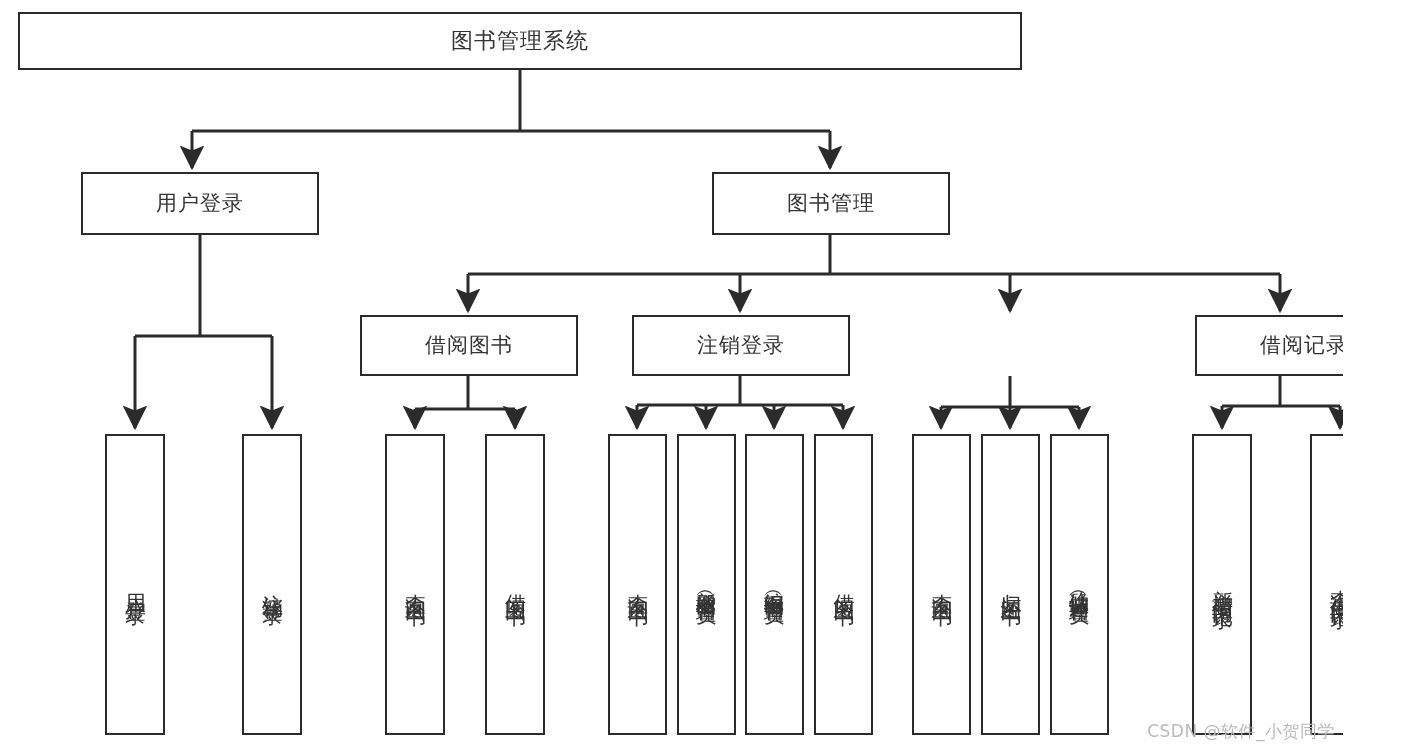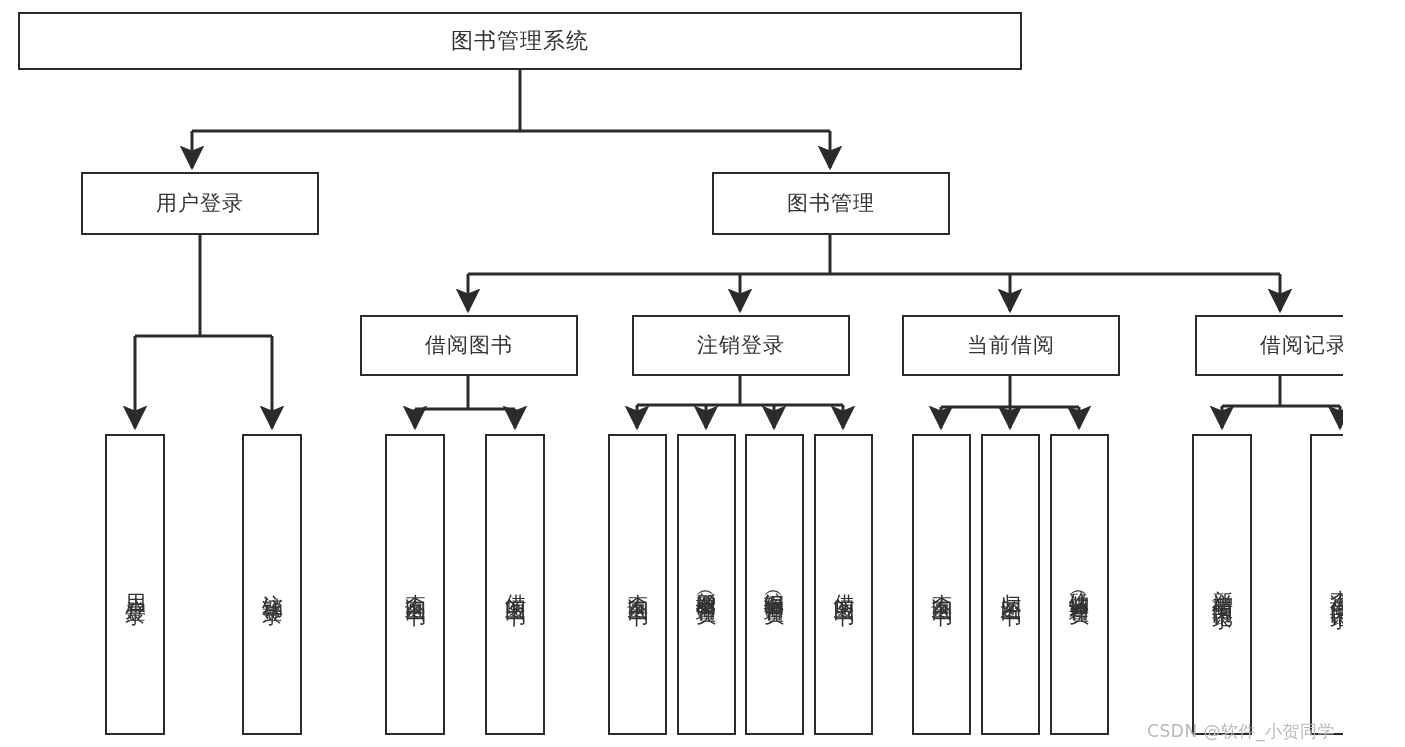--- a/index.html
+++ b/index.html
@@ -150,23 +150,20 @@
   <div class="node horiz" style="left:712px; top:172px; width:238px; height:63px;">
     <span class="label">图书管理</span>
   </div>
 
   <div class="node horiz" style="left:360px; top:315px; width:218px; height:61px;">
     <span class="label">借阅图书</span>
   </div>
   <div class="node horiz" style="left:632px; top:315px; width:218px; height:61px;">
     <span class="label">注销登录</span>
   </div>
-  <div class="node horiz" style="left:902px; top:315px; width:218px; height:61px;">
-    <span class="label">当前借阅</span>
-  </div>
   <div class="node horiz" style="left:1172px; top:315px; width:218px; height:61px;margin-left:23px;">
     <span class="label">借阅记录</span>
   </div>
 
   <div class="node vert" style="left:105px; top:434px; width:60px; height:301px;">
     <span class="label">用户登录</span>
   </div>
   <div class="node vert" style="left:242px; top:434px; width:60px; height:301px;">
     <span class="label">注销登录</span>
   </div>

